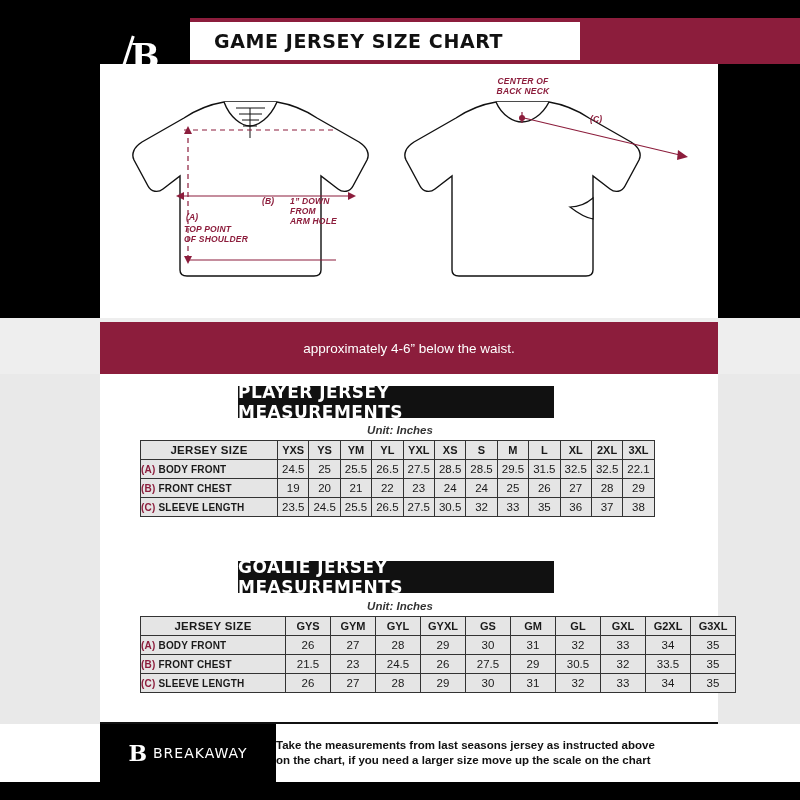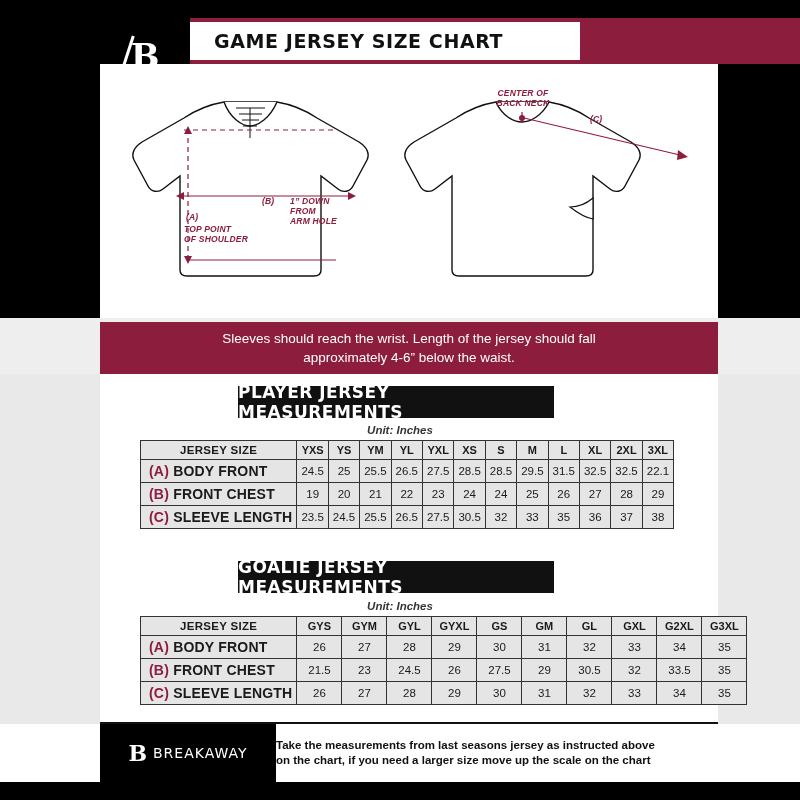--- a/index.html
+++ b/index.html
@@ -180,23 +180,23 @@
     background: #e5e5e5;
   }
   table.sizes td {
     border: 1px solid #333333;
     padding: 3px 4px;
     text-align: center;
     white-space: nowrap;
   }
   table.sizes td.rowhead {
     text-align: left;
-    padding-left: 8px;
-    font-weight: bold;
-    font-size: 14px;
+    padding-left: 0;
+    font-weight: bold;
+    font-size: 10px;
     letter-spacing: 0.2px;
   }
   table.sizes td.hdr {
     font-weight: bold;
     font-size: 11px;
   }
   table.sizes td.corner {
     font-weight: bold;
     text-align: center;
     letter-spacing: 0.3px;
@@ -347,35 +347,34 @@
         <path d="M493 134 C486 140 478 143 470 143 C479 150 487 154 493 155 Z" fill="#ffffff" stroke="#111111" stroke-width="1.2"></path>
 
         <g stroke="#8c1d3c" stroke-width="1.2" fill="none">
           <path d="M422 48 L422 62" stroke-dasharray="4,3"></path>
           <path d="M424 54 L584 92"></path>
         </g>
         <polygon points="588,93 578,86 577,96" fill="#8c1d3c"></polygon>
         <circle cx="422" cy="54" r="3" fill="#8c1d3c"></circle>
       </svg>
 
-      <div class="annot" style="left:378px; top:24px; width:90px; text-align:center;">CENTER OF<br>BACK NECK</div>
+      <div class="annot" style="left:378px; top:12px; width:90px; text-align:center;">CENTER OF<br>BACK NECK</div>
       <div class="annot" style="left:490px; top:50px;">(C)</div>
       <div class="annot" style="left:162px; top:132px;">(B)</div>
       <div class="annot" style="left:86px; top:148px;">(A)</div>
       <div class="annot" style="left:190px; top:132px;">1” DOWN<br>FROM<br>ARM HOLE</div>
       <div class="annot" style="left:84px; top:160px;">TOP POINT<br>OF SHOULDER</div>
     </div>
   </div>
 
   <div class="grey-strip"></div>
 
   <div class="banner-side-l"></div>
   <div class="banner-side-r"></div>
   <div class="banner">
-    <div>Sleeves should reach the wrist. Length of the jersey should fall</div>
     <div>approximately 4-6” below the waist.</div>
   </div>
 
   <div class="sidepanel-l" style="top:374px; height:176px;"></div>
   <div class="sidepanel-r" style="top:374px; height:176px;"></div>
 
   <div class="section-title" style="left:238px; top:386px; width:316px; height:32px;">PLAYER JERSEY MEASUREMENTS</div>
   <div class="unit-label" style="left:0; top:424px;">Unit: Inches</div>
 
   <table class="sizes" style="left:140px; top:440px;">

